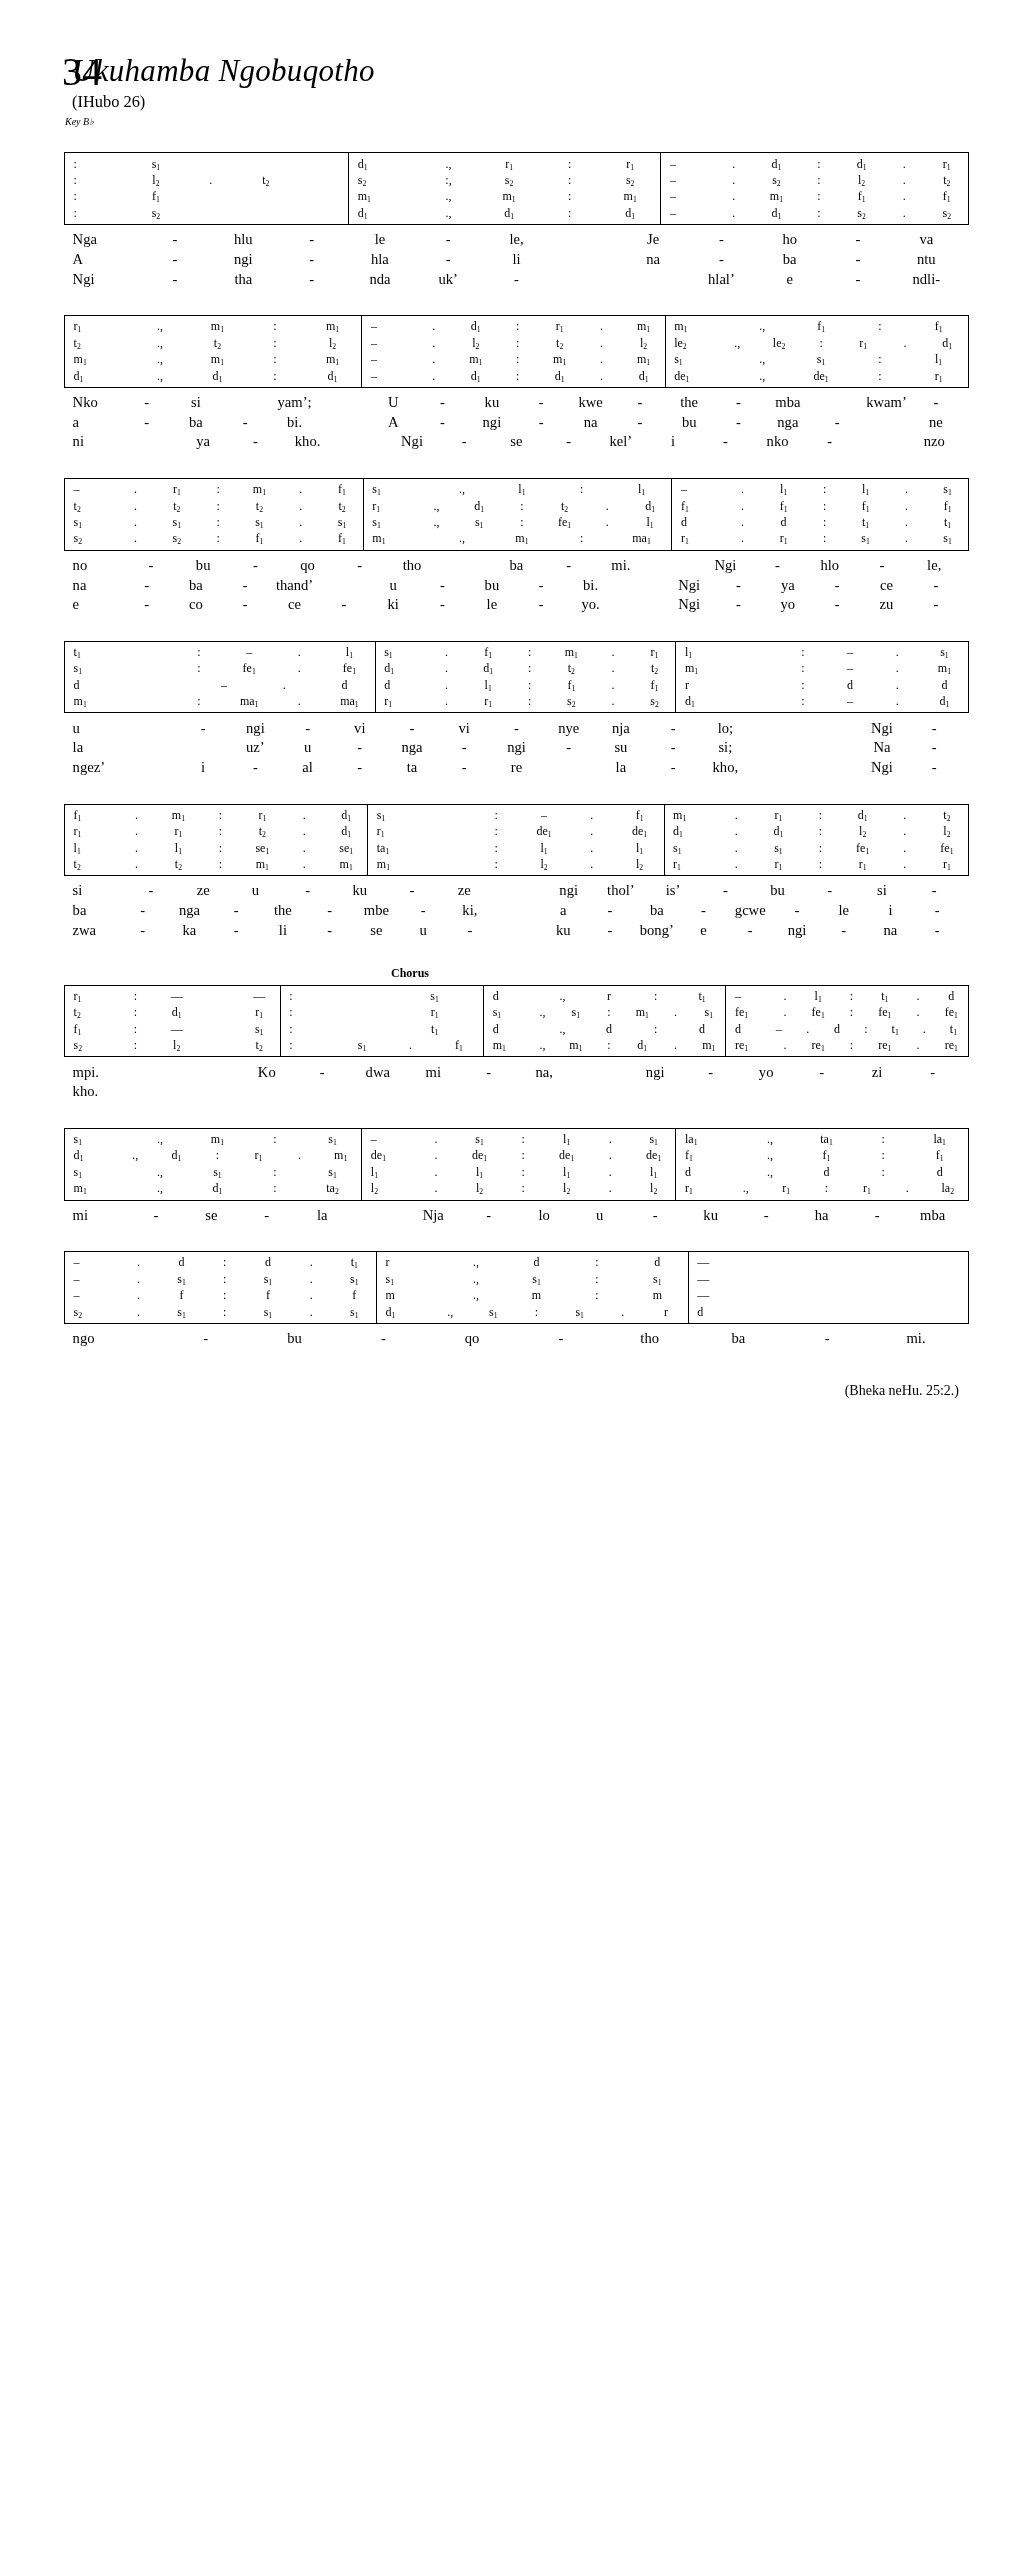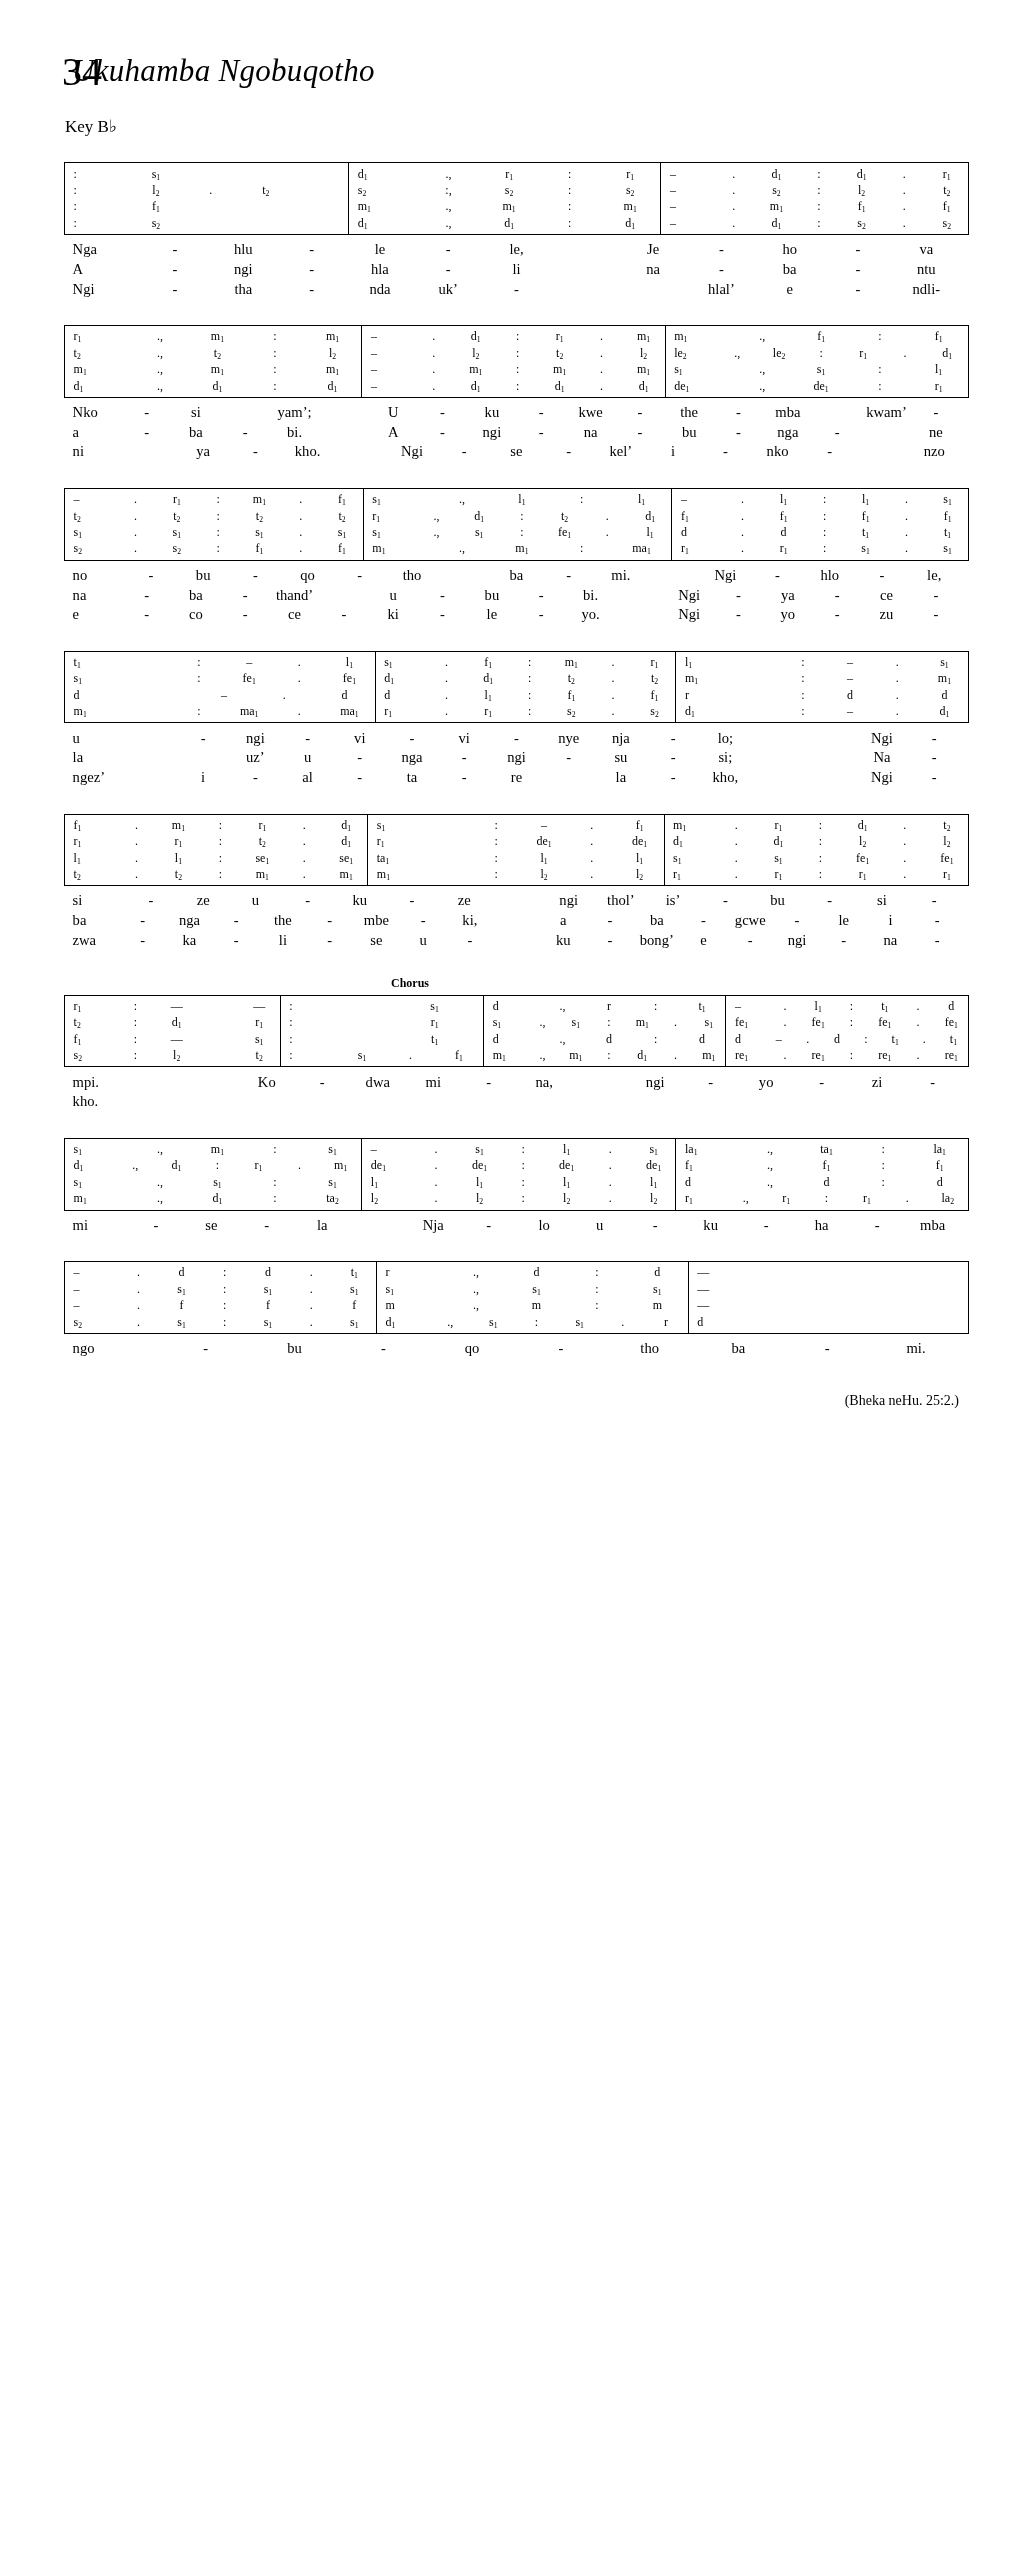--- a/index.html
+++ b/index.html
@@ -39,21 +39,22 @@
     font-style:italic;
     font-family:"Liberation Serif", serif;
     letter-spacing:0.3px;
   }
   .hymn-subtitle{
     font-size:16.4px;
     margin-top:3.4px;
     font-family:"Liberation Serif", serif;
   }
   .key-line{
-    font-size:17px;
+    font-size:10px;
+    font-style:italic;
     margin:8.6px 0 1.7px 53px;
     font-family:"Liberation Serif", serif;
   }
 
   
   .system{
     margin:0 52px 0 52px;
     padding-top:3.4px;
   }
   .system.spaced{margin-top:22.4px;}
@@ -125,20 +126,21 @@
 </style>
 </head>
 <body>
 
 <div class="page">
 
   <div class="header">
     <div class="hymn-number">34</div>
     <div class="title-block">
       <div class="hymn-title">Ukuhamba Ngobuqotho</div>
+      <div class="hymn-subtitle">(IHubo 26)</div>
     </div>
   </div>
 
   <div class="key-line">Key B♭</div>
 
   <div id="systems-host">
       <div class="system spaced">
         <div class="staff">
           <div class="mgroup">
             <div class="vline">

